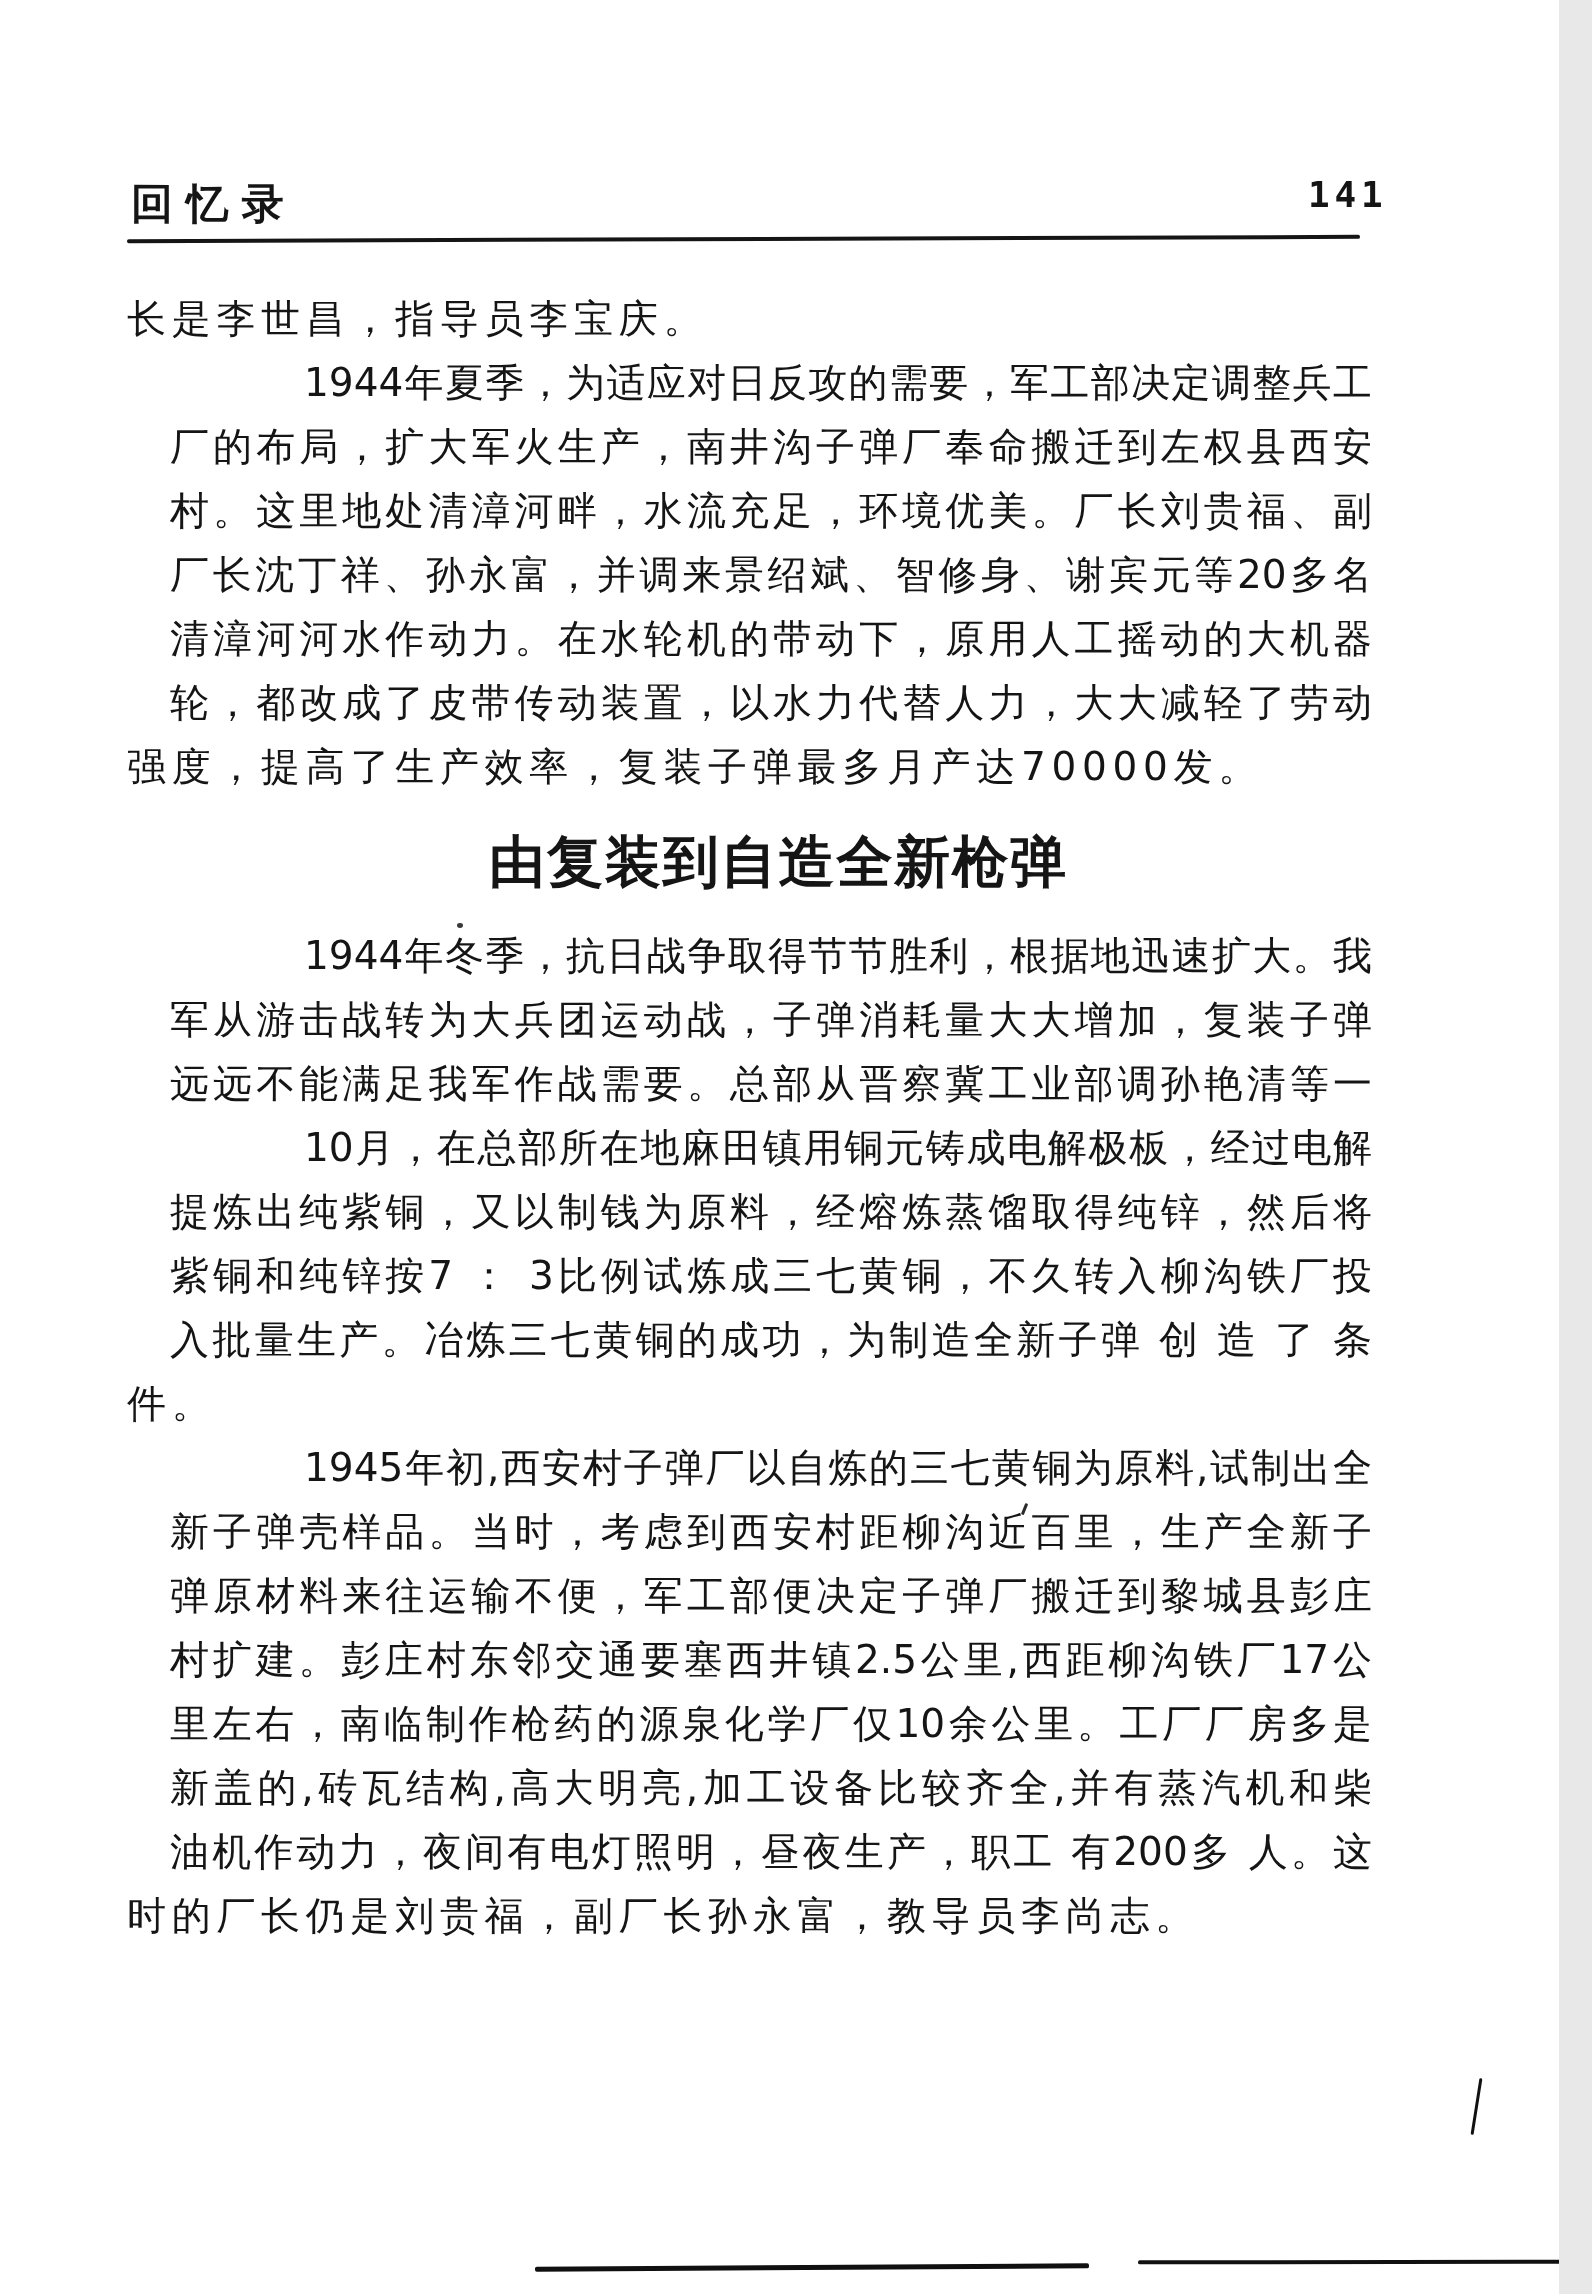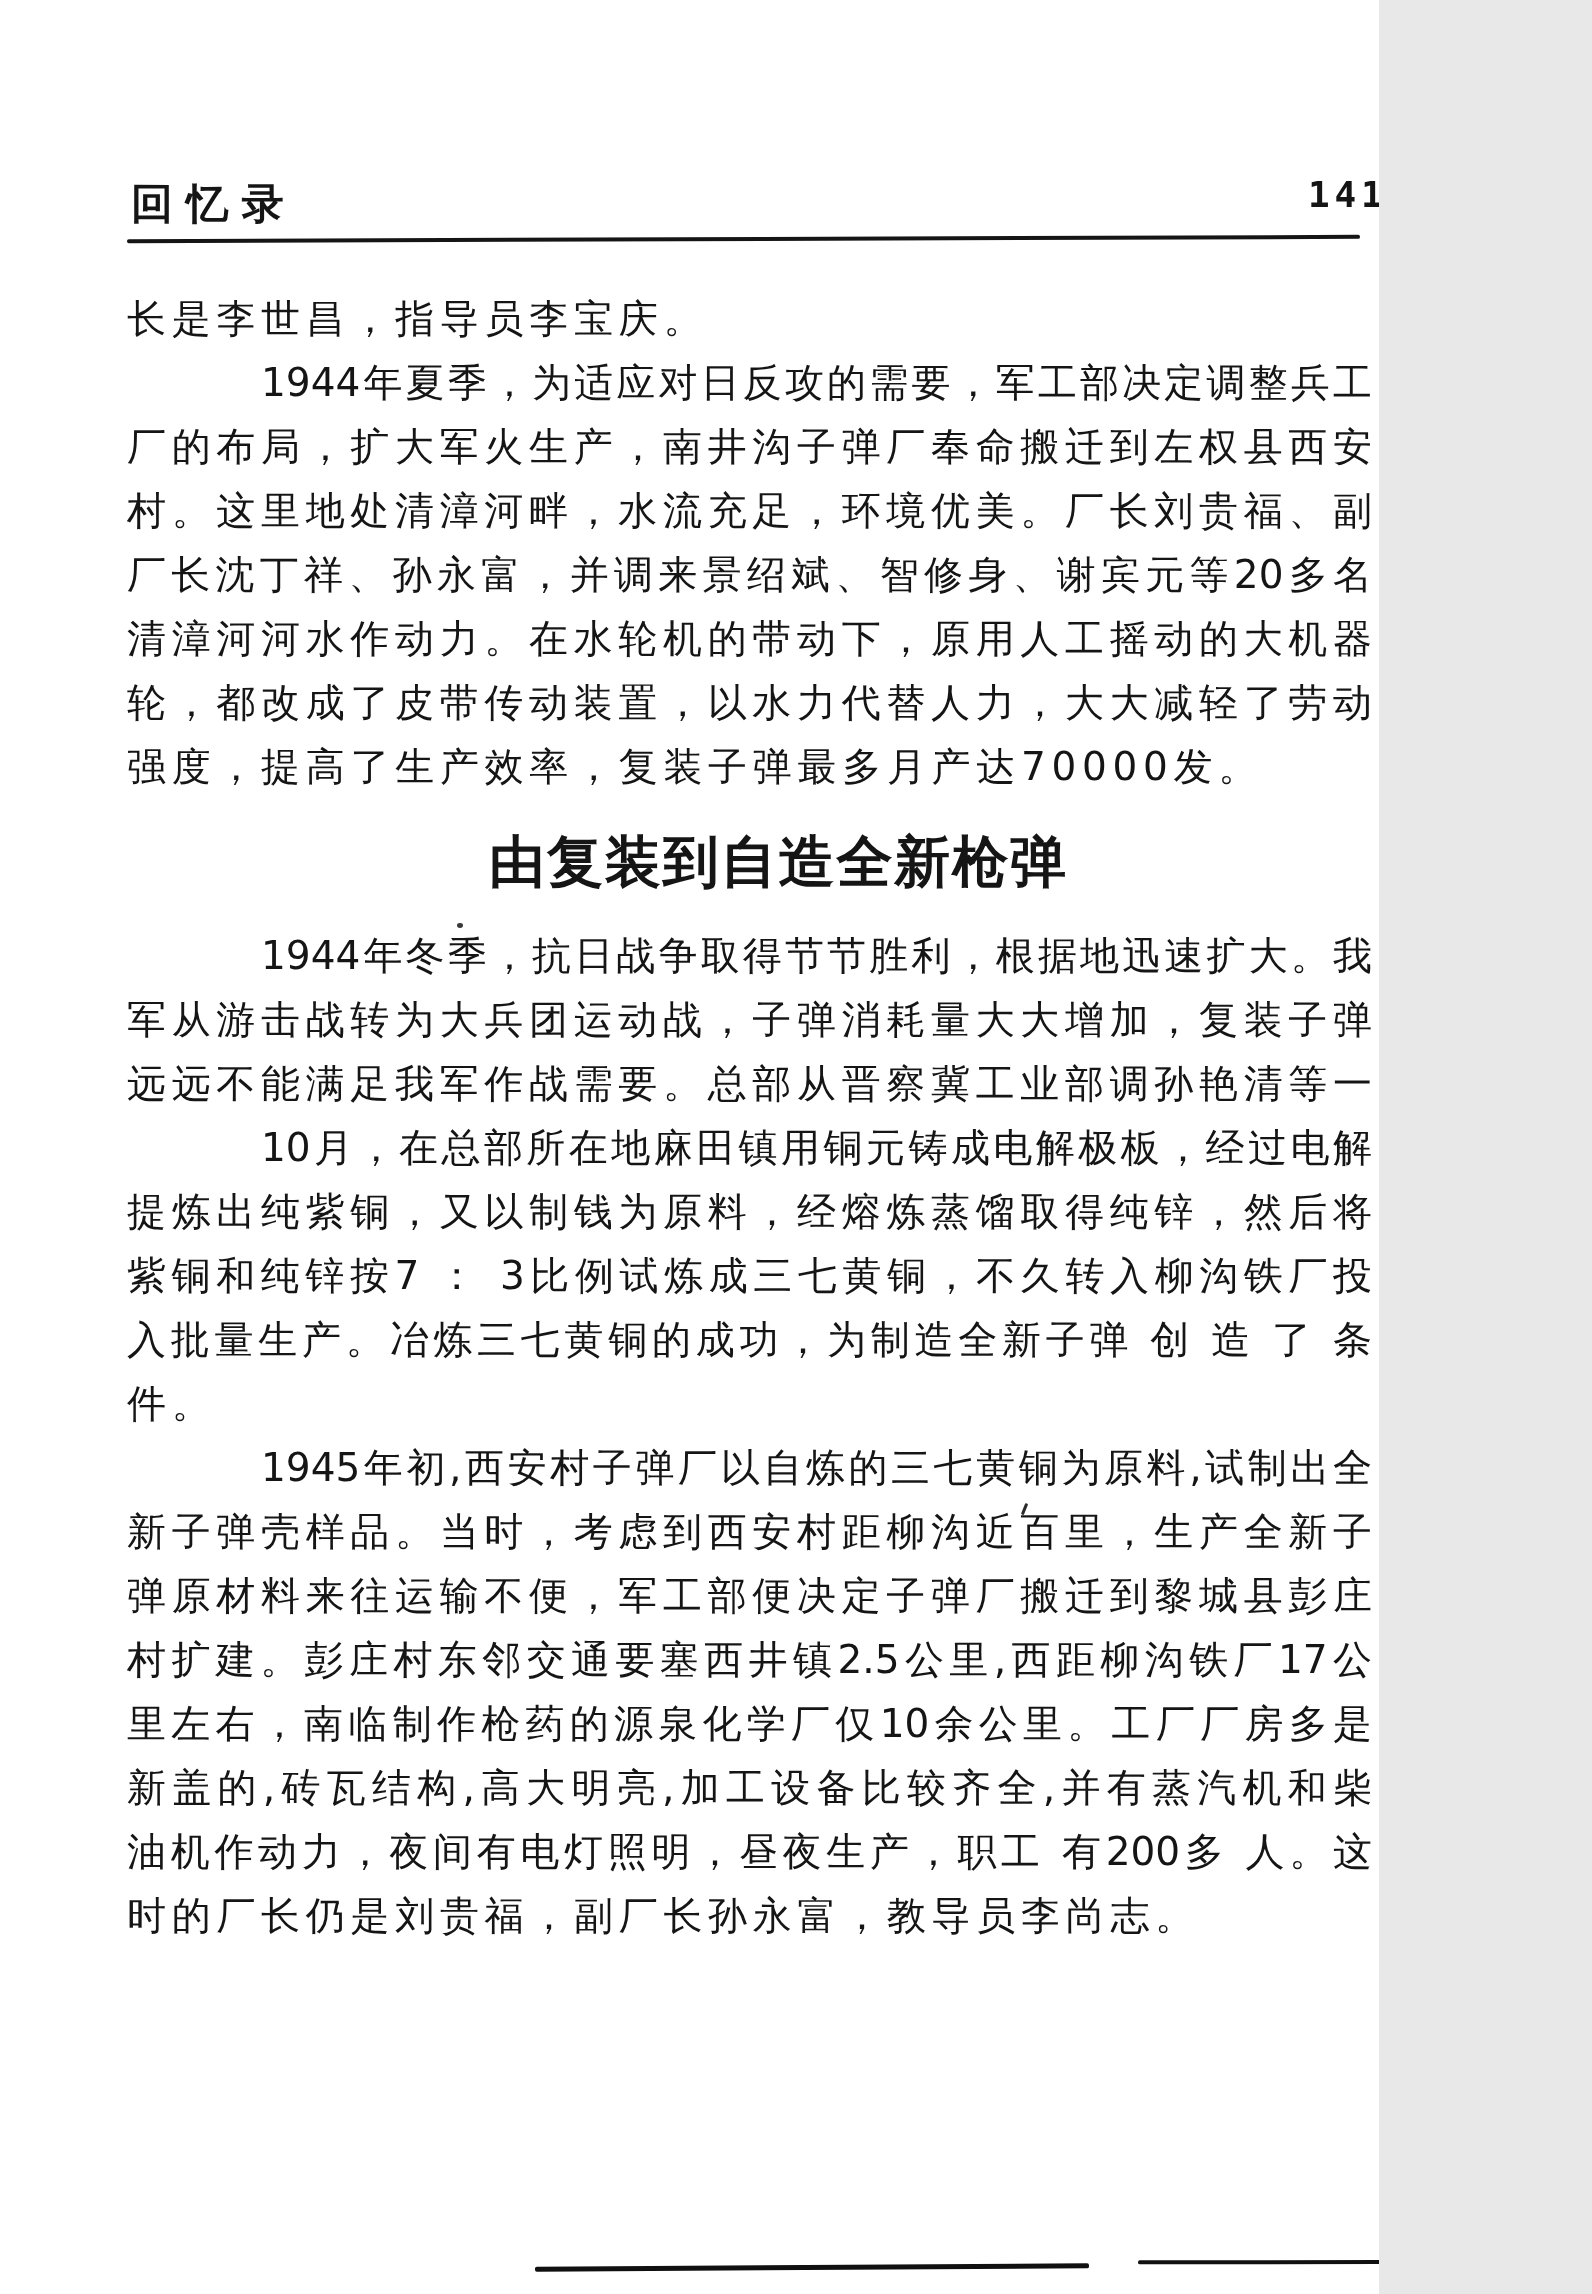--- a/index.html
+++ b/index.html
@@ -1,18 +1,18 @@
 <!DOCTYPE html>
 <html style="--paper: #ffffff; --ink: #151515;"><head>
 <meta charset="utf-8">
 <style>
   html,body{margin:0;padding:0;background:#e8e8e8;}
   .page{
     position:relative;
-    width:1379px;height:2294px;
+    width:1559px;height:2294px;
     background:var(--paper,#ffffff);
     color:var(--ink,#151515);
     font-family:"DejaVu Sans","Liberation Sans",sans-serif;
     overflow:hidden;
   }
   .running-head{
     position:absolute;top:176px;left:131px;
     font-size:42px;font-weight:600;letter-spacing:13.4px;
     color:var(--ink,#151515);
   }
@@ -36,20 +36,21 @@
     font-size:39px;
     word-break:break-all;
     white-space:normal;
     color:var(--ink,#151515);
   }
   .bodyline.fill{
     text-align:justify;
     text-align-last:justify;
     text-justify:inter-character;
     letter-spacing:0;
+    margin-left:43px;
   }
   .bodyline.nofill{
     text-align:left;
     letter-spacing:5.7px;
   }
   .bodyline.indent{ text-indent:134px; }
   .section-heading{
     height:125px;line-height:125px;
     text-align:center;
     font-size:56px;font-weight:800;letter-spacing:1.9px;

